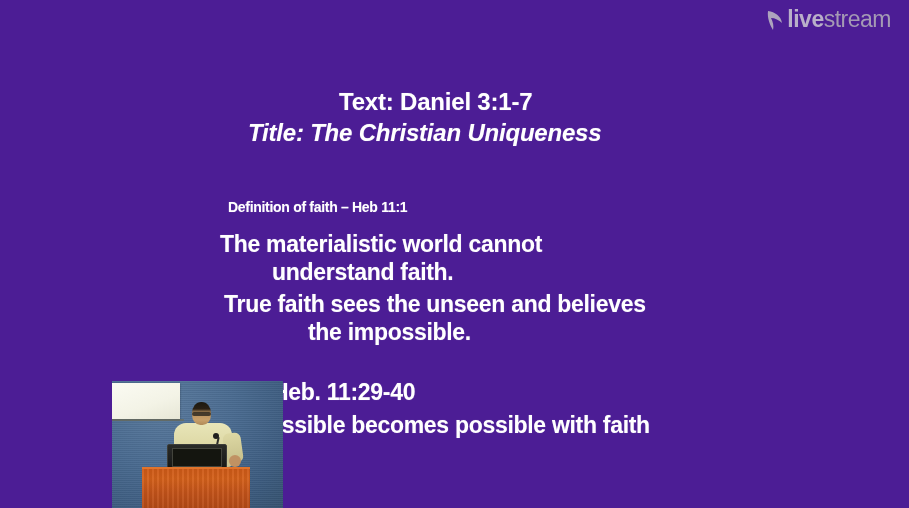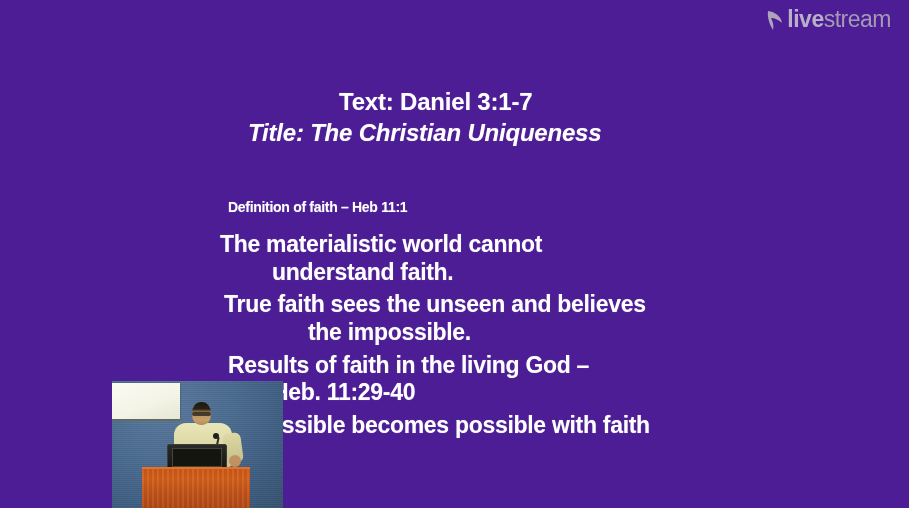--- a/index.html
+++ b/index.html
@@ -276,21 +276,20 @@
   </div>
 
   <div id="slide">
     <div class="line heading" id="l-text">Text: Daniel 3:1-7</div>
     <div class="line heading" id="l-title">Title: The Christian Uniqueness</div>
     <div class="line body-small" id="l-def">Definition of faith – Heb 11:1</div>
     <div class="line body-line" id="l-mat1">The materialistic world cannot</div>
     <div class="line body-line" id="l-mat2">understand faith.</div>
     <div class="line body-line" id="l-true1">True faith sees the unseen and believes</div>
     <div class="line body-line" id="l-true2">the impossible.</div>
-    <div class="line body-line" id="l-res1">Results of faith in the living God –</div>
     <div class="line body-line" id="l-res2">Heb. 11:29-40</div>
     <div class="line body-line" id="l-imp">Impossible becomes possible with faith</div>
   </div>
 
   <div id="pip">
     <div class="backdrop"></div>
     <div class="screen"></div>
     <div class="screen-bar"></div>
     <div class="speaker-body"></div>
     <div class="speaker-arm"></div>

